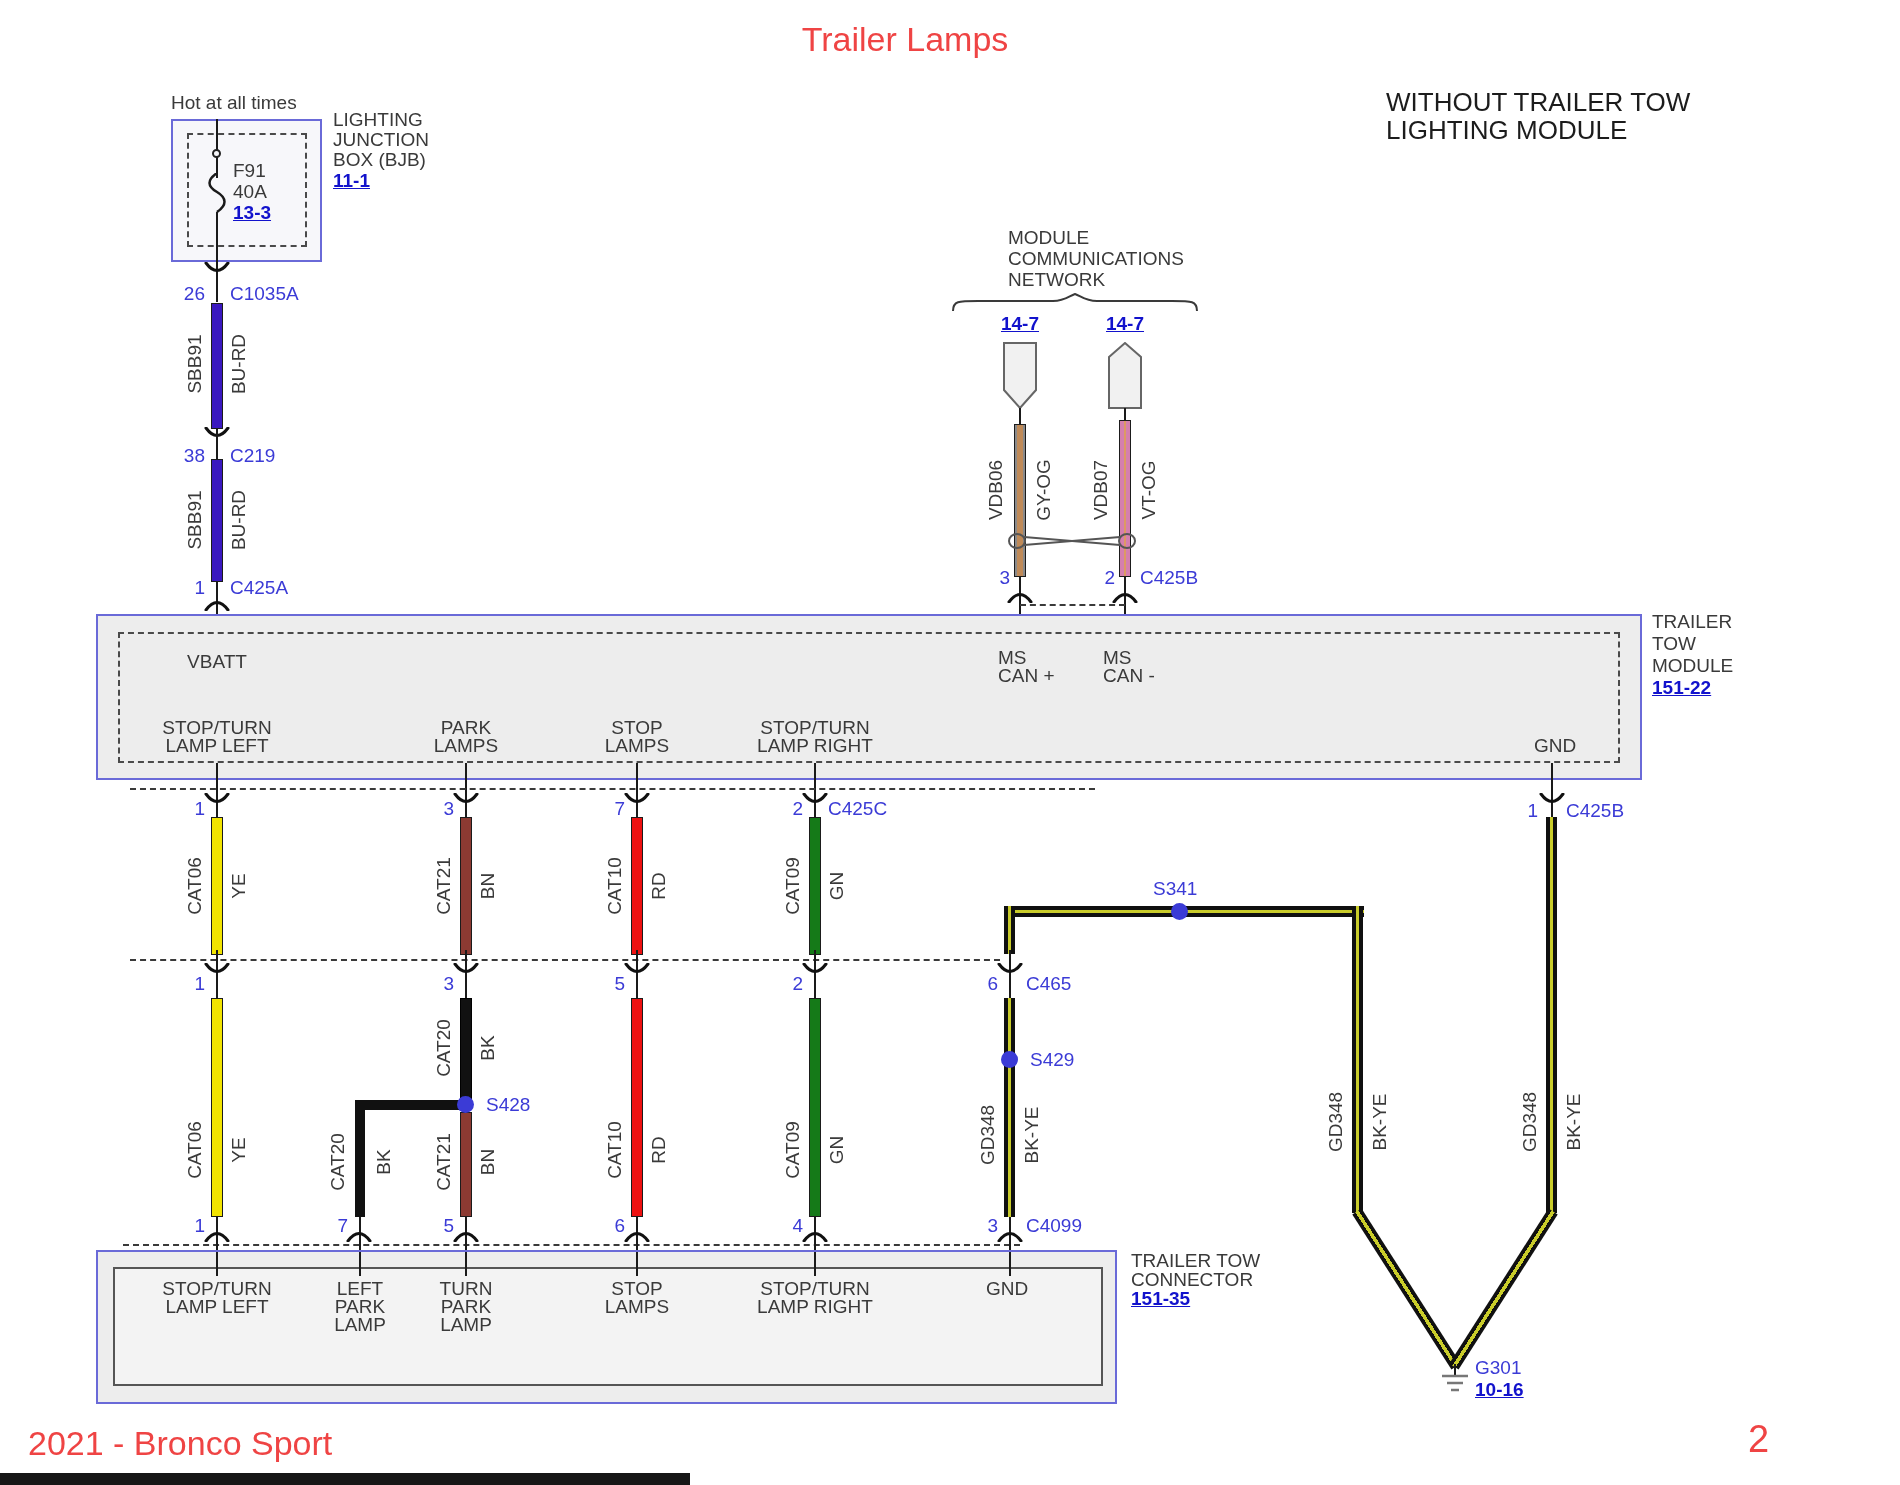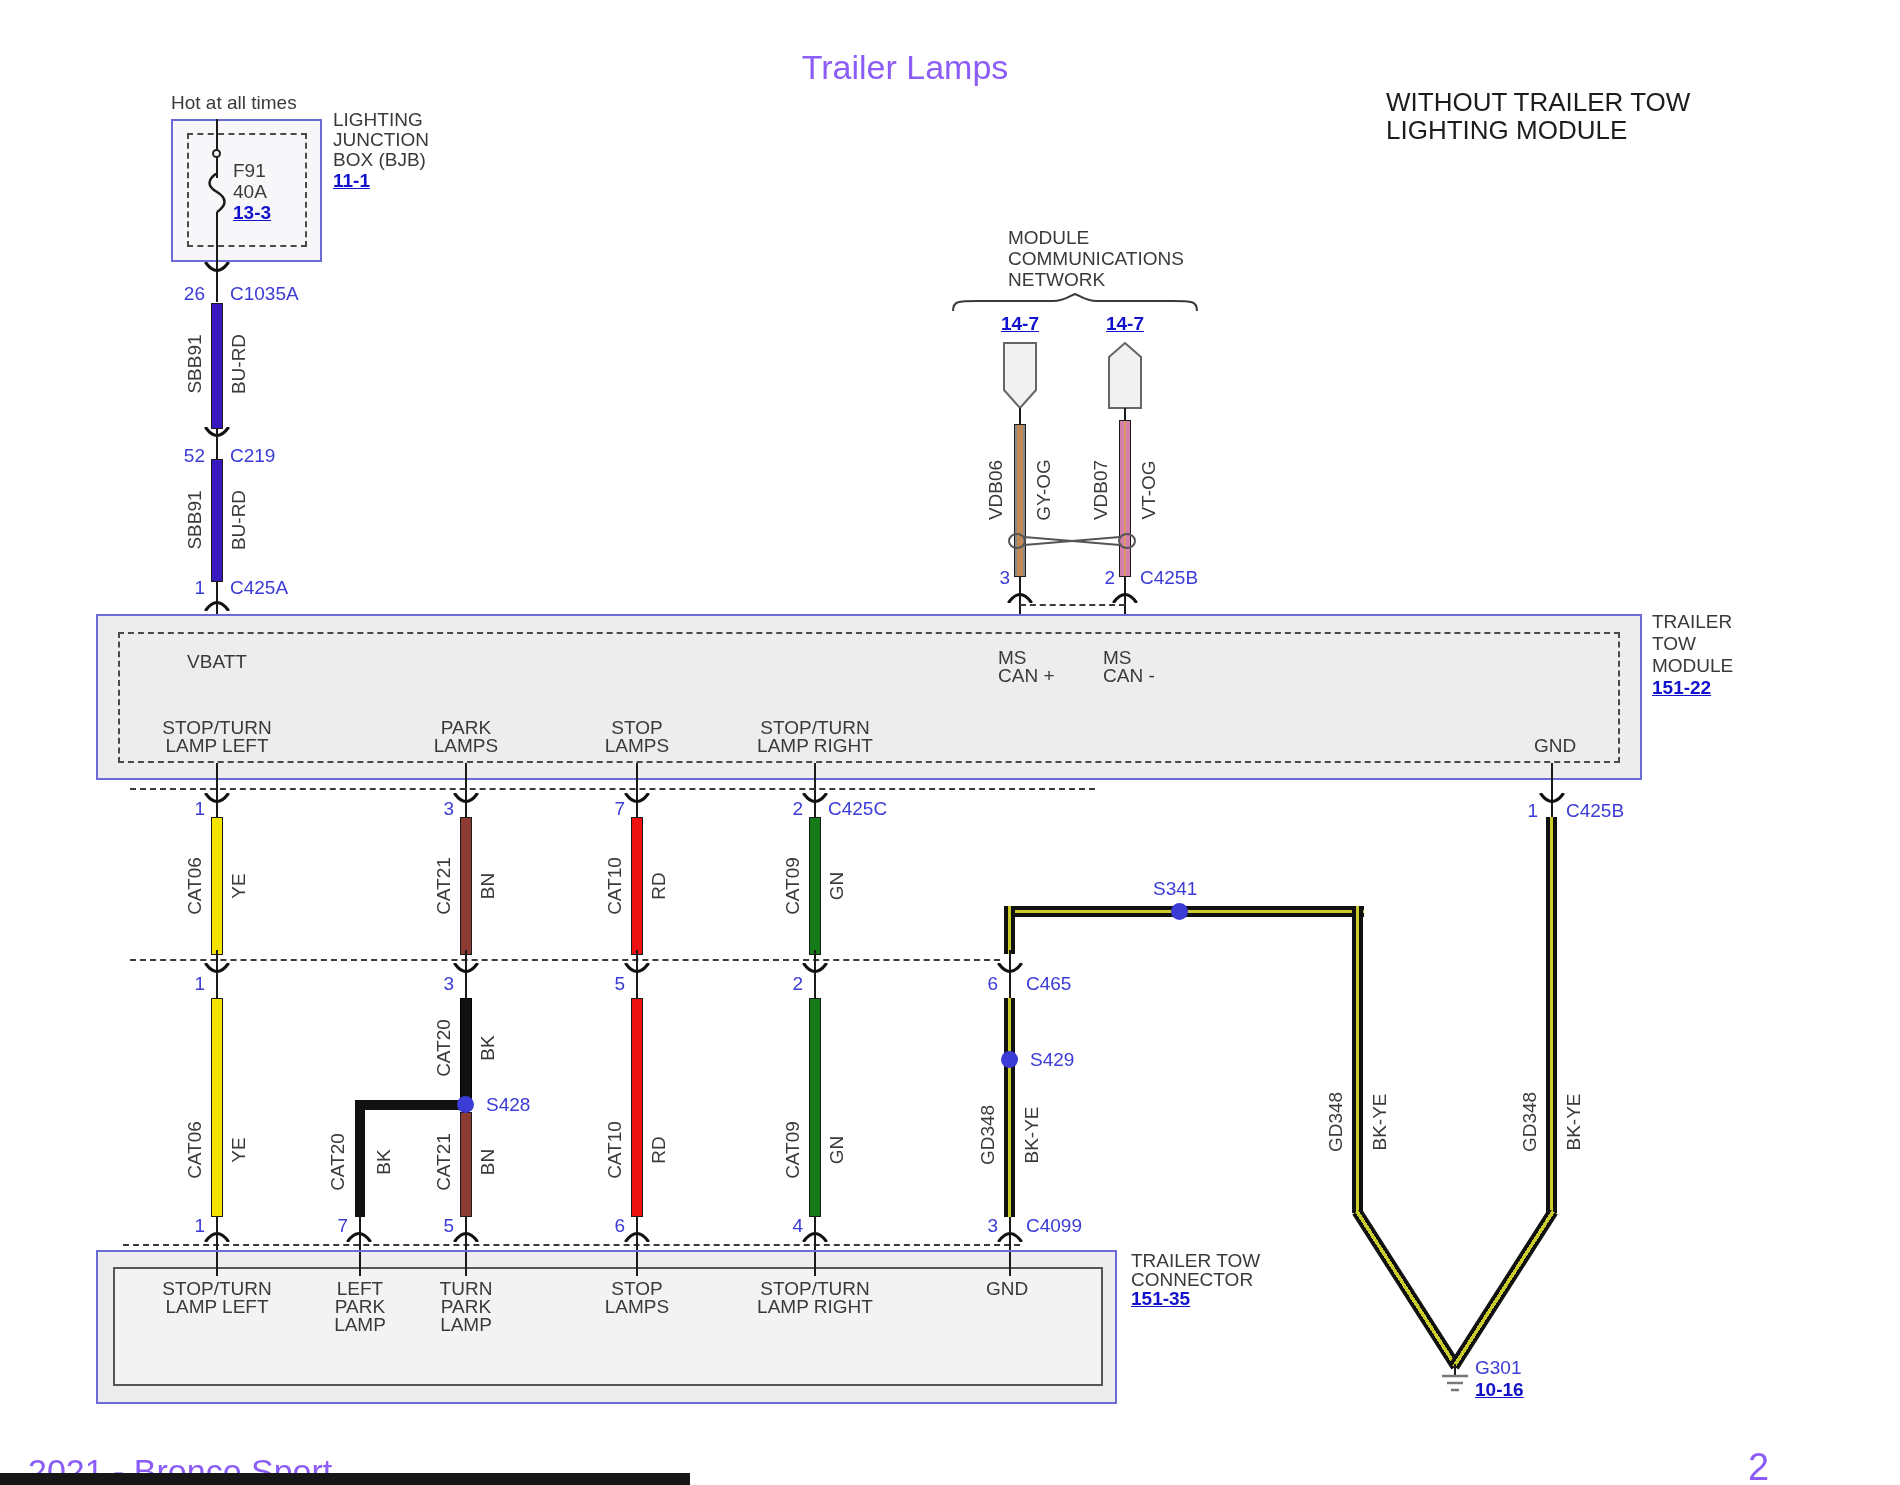--- a/index.html
+++ b/index.html
@@ -4,21 +4,21 @@
 <style>
   html,body{margin:0;padding:0;background:#fff;}
   .page{position:relative;width:1900px;height:1485px;background:#ffffff;overflow:hidden;
         font-family:"Liberation Sans","DejaVu Sans",sans-serif;}
   .abs{position:absolute;}
   .lbl{position:absolute;font-size:19px;line-height:1.04;color:#3a3a3a;white-space:pre;}
   .ctr{transform:translateX(-50%);text-align:center;}
   .rt{text-align:right;}
   .blue{color:var(--blue_label);}
   .bblue{color:var(--blue_ref);font-weight:bold;text-decoration:underline;}
-  .big{font-size:34px;color:#8b5cf6;margin-top:28px;}
+  .big{font-size:34px;color:#ef4444;}
   .vl{position:absolute;font-size:19px;color:#3a3a3a;white-space:nowrap;
       transform:translate(-50%,-50%) rotate(-90deg);}
   .stem{position:absolute;width:2px;background:#1a1a1a;}
   .hdash{position:absolute;height:0;border-top:2px dashed #3a3a3a;}
   .wire{position:absolute;width:12px;box-sizing:border-box;border:1px solid #1b1b1b;}
   .w-burd{background:var(--wire_bu_rd);}
   .w-ye{background:var(--wire_ye);}
   .w-bn{background:var(--wire_bn);}
   .w-rd{background:var(--wire_rd);}
   .w-gn{background:var(--wire_gn);}
@@ -64,21 +64,21 @@
     </svg>
   <div class="lbl blue rt" style="left:157px;top:284px;width:48px;">26</div>
   <div class="lbl blue" style="left:230px;top:284px;">C1035A</div>
   <div class="wire w-burd" style="left:211px;top:303px;height:126px;"></div>
   <div class="vl" style="left:195px;top:364px;">SBB91</div>
   <div class="vl" style="left:239px;top:364px;">BU-RD</div>
   <svg class="arr" style="left:203px;top:427px;">
       <path d="M3 1 Q14 16 25 1" stroke="#111" stroke-width="3" fill="none" stroke-linecap="round"></path>
     </svg>
   <div class="stem" style="left:216px;top:429px;height:30px;"></div>
-  <div class="lbl blue rt" style="left:157px;top:446px;width:48px;">52</div>
+  <div class="lbl blue rt" style="left:157px;top:446px;width:48px;">38</div>
   <div class="lbl blue" style="left:230px;top:446px;">C219</div>
   <div class="wire w-burd" style="left:211px;top:459px;height:123px;"></div>
   <div class="vl" style="left:195px;top:520px;">SBB91</div>
   <div class="vl" style="left:239px;top:520px;">BU-RD</div>
   <div class="lbl blue rt" style="left:157px;top:578px;width:48px;">1</div>
   <div class="lbl blue" style="left:230px;top:578px;">C425A</div>
   <div class="stem" style="left:216px;top:582px;height:52px;"></div>
   <svg class="arr" style="left:203px;top:597px;">
       <path d="M3 13 Q14 -2 25 13" stroke="#111" stroke-width="3" fill="none" stroke-linecap="round"></path>
     </svg>

